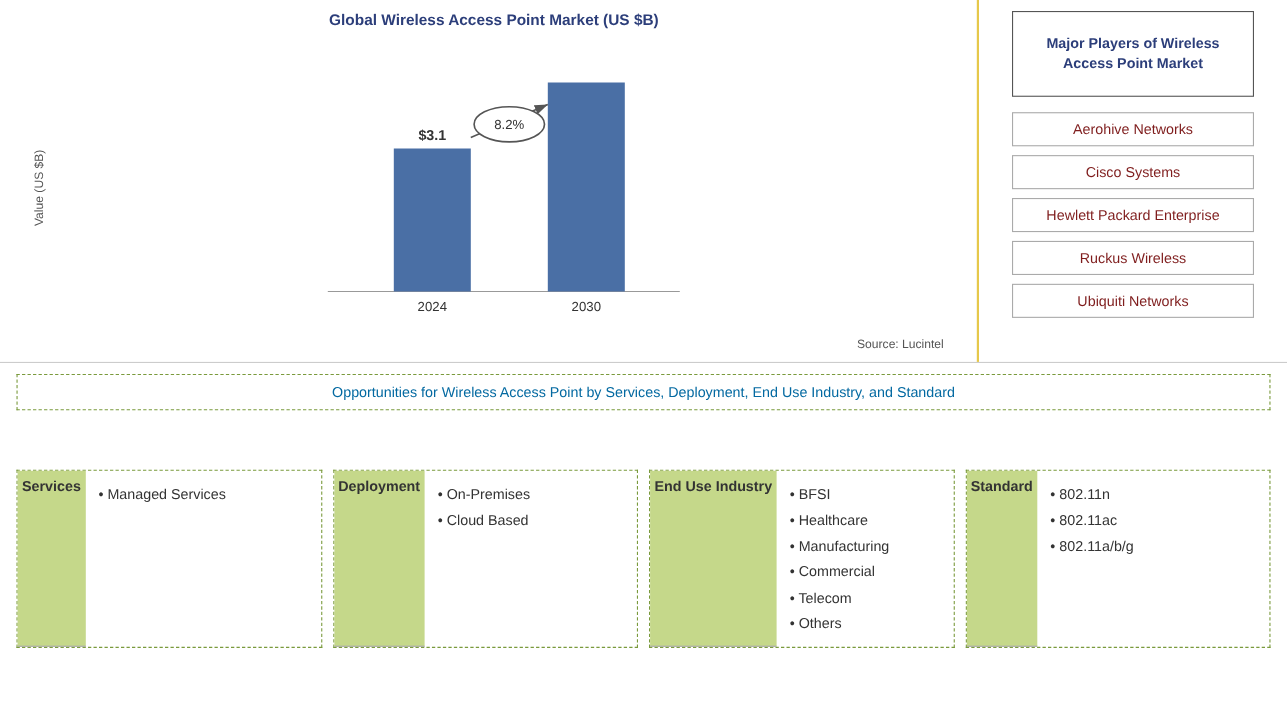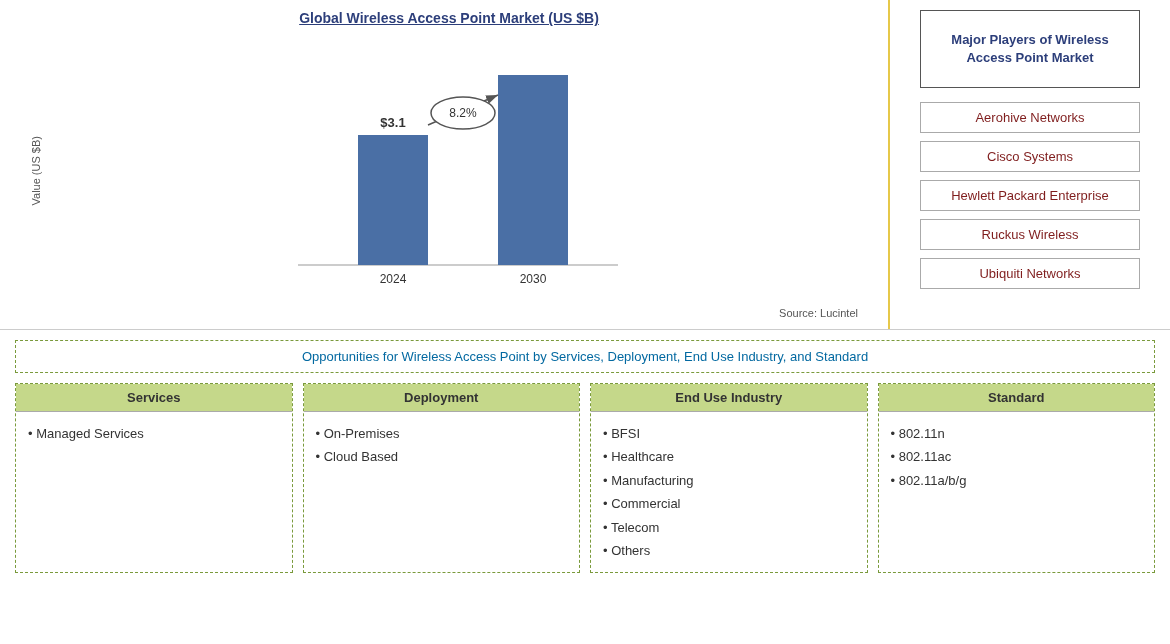--- a/index.html
+++ b/index.html
@@ -30,21 +30,20 @@
       flex-direction: column;
       align-items: center;
       border-right: 2px solid #e6c84a;
     }
     .chart-title {
       font-size: 14px;
       font-weight: bold;
       color: #2c3e7a;
       text-align: center;
       margin-bottom: 6px;
-      text-decoration: underline;
     }
     .y-axis-label {
       writing-mode: vertical-rl;
       transform: rotate(180deg);
       font-size: 11px;
       color: #555;
       margin-right: 6px;
       white-space: nowrap;
       align-self: center;
     }
@@ -100,21 +99,22 @@
     .columns-row {
       display: flex;
       flex-direction: row;
       gap: 10px;
       flex: 1;
     }
     .column {
       flex: 1;
       border: 1.5px dashed #7a9a3c;
       display: flex;
-      flex-direction: column;
+      flex-direction: row;
+      margin-top: 44px;
     }
     .column-header {
       background: #c5d88a;
       text-align: center;
       padding: 6px 4px;
       font-size: 13px;
       font-weight: bold;
       color: #333;
       border-bottom: 1px solid #aaa;
     }

